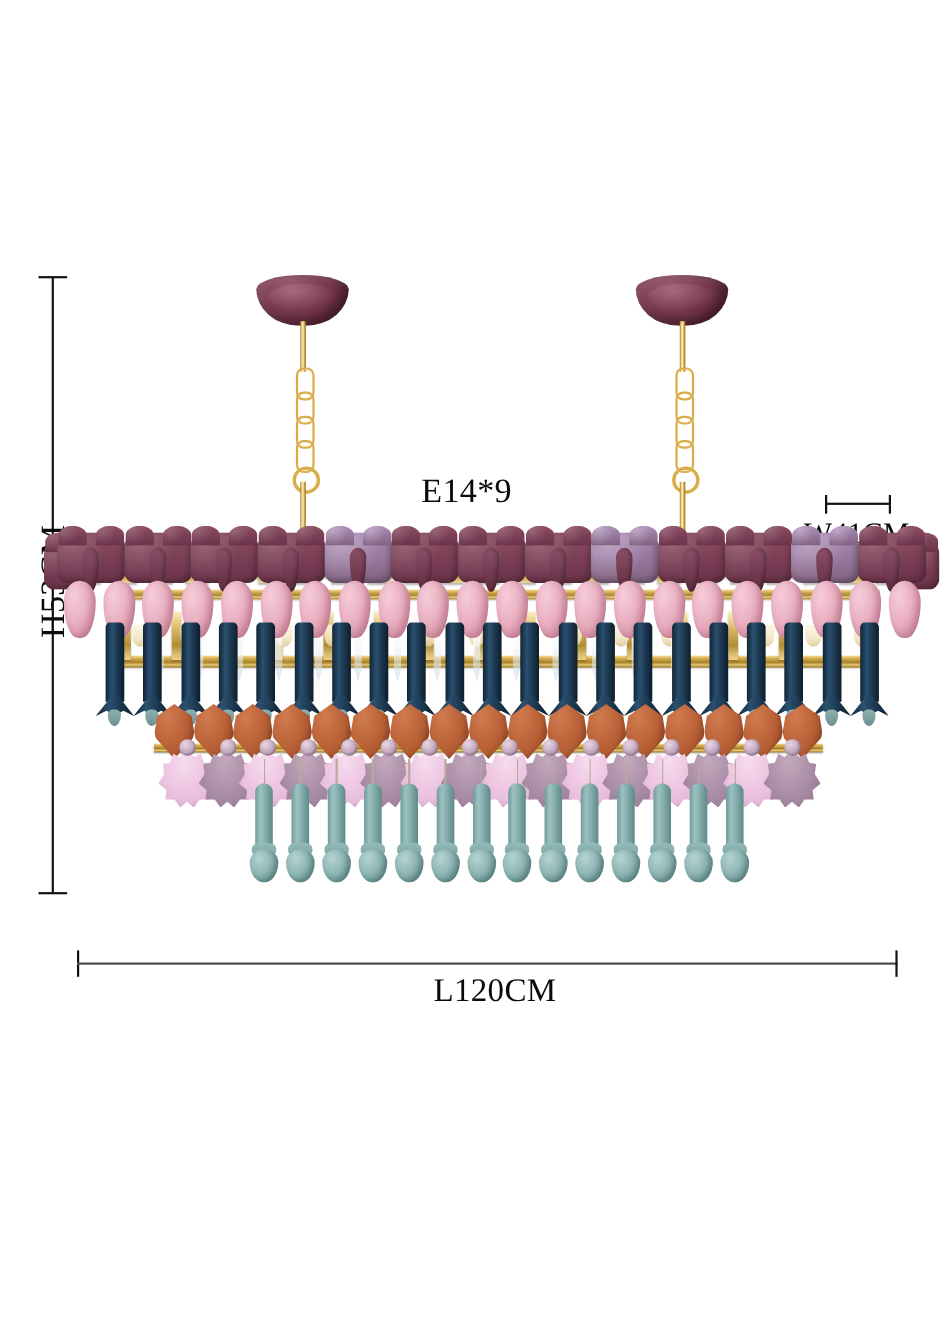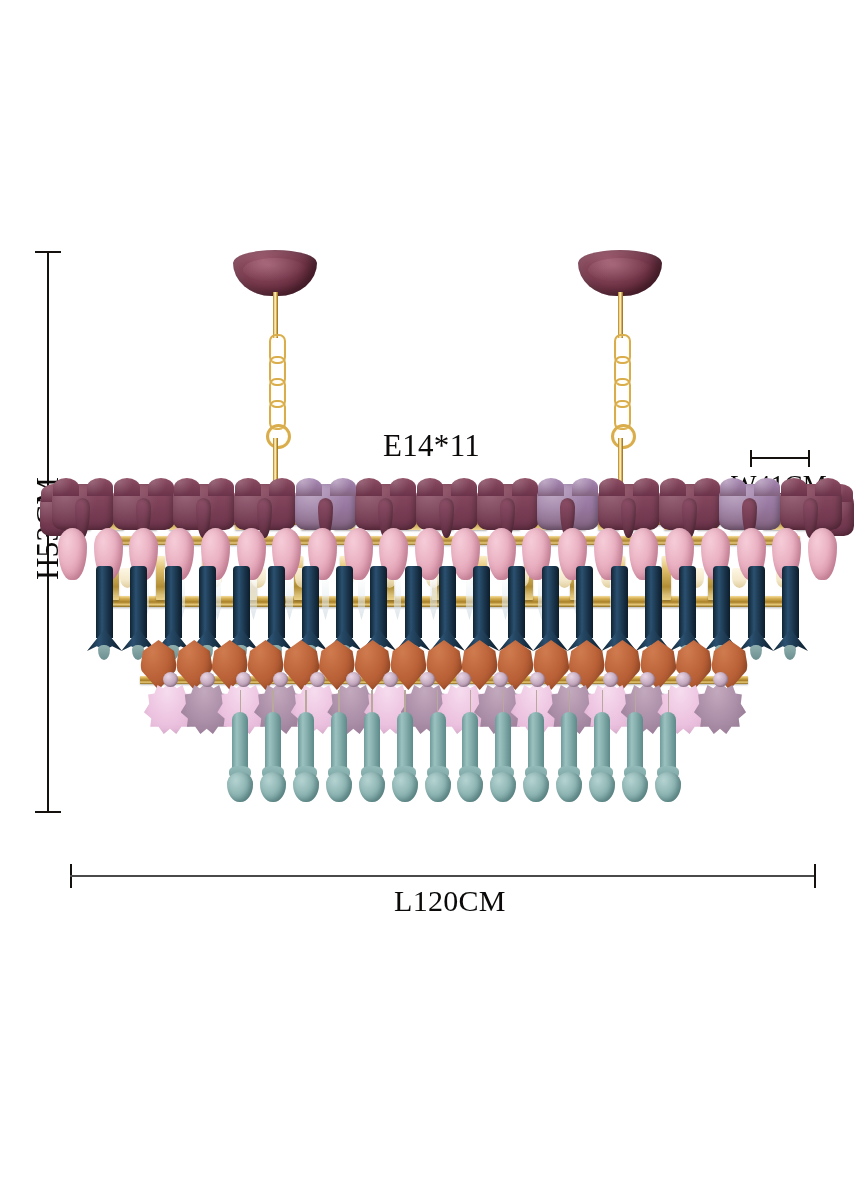--- a/index.html
+++ b/index.html
@@ -584,15 +584,15 @@
     <div class="dim-label" style="left:394px; top:884px; font-size:30px;">L120CM</div>
   </div>
 
   <div>
     <div class="tick-v" style="left:750px; top:450px; height:17px;"></div>
     <div class="dim-line-h" style="left:750px; top:457px; width:60px; background:#15110f;"></div>
     <div class="tick-v" style="left:808px; top:450px; height:17px;"></div>
     <div class="dim-label" style="left:731px; top:470px; font-size:27px;">W41CM</div>
   </div>
 
-  <div class="dim-label" style="left:383px; top:428px; font-size:31px;">E14*11</div>
+  <div class="dim-label" style="left:383px; top:428px; font-size:31px;">E14*9</div>
 
 </div>
 
 </body></html>

